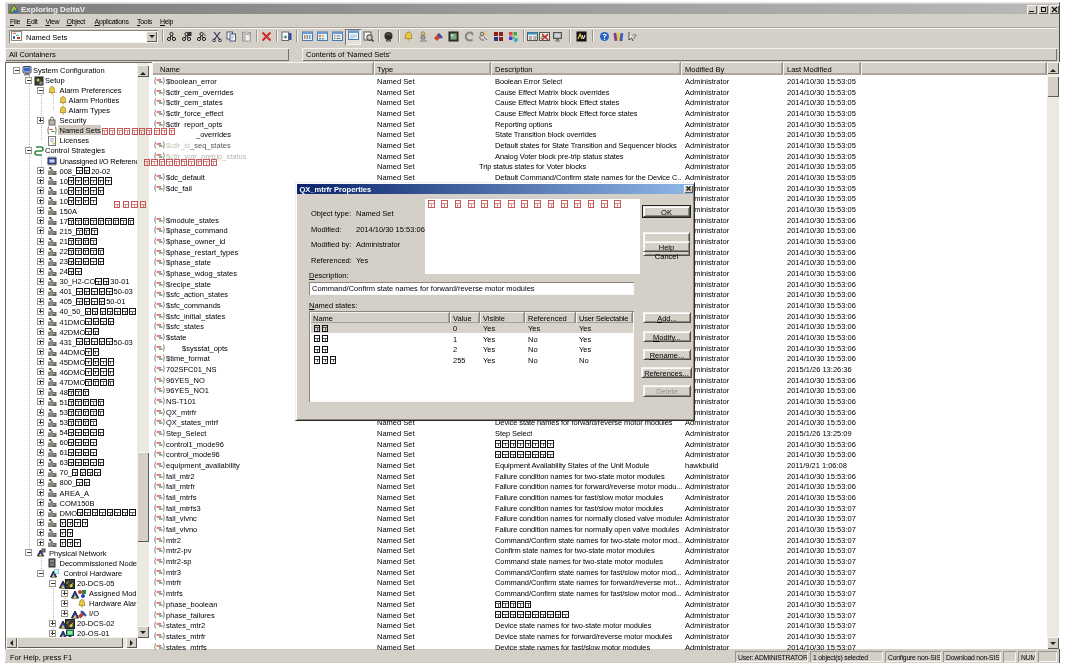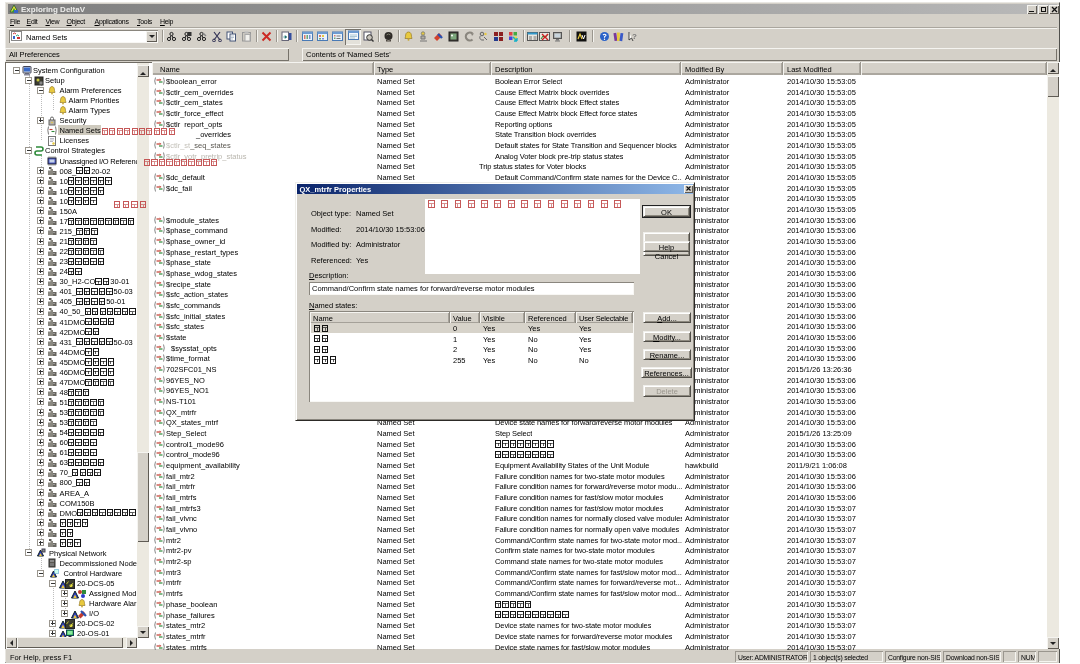--- a/index.html
+++ b/index.html
@@ -220,21 +220,21 @@
 <svg class="a" style="left:613px;top:31px" width="11" height="11" viewBox="0 0 11 11">
     <rect x="1" y="2" width="2.8" height="8" fill="#7a3a9a" transform="rotate(-8 2 6)"></rect>
     <rect x="4" y="1.5" width="2.8" height="8.5" fill="#e8c93e"></rect>
     <rect x="7" y="2" width="2.8" height="8" fill="#3a5ac8" transform="rotate(8 8 6)"></rect>
   </svg>
 <svg class="a" style="left:627px;top:31px" width="11" height="11" viewBox="0 0 11 11">
     <path d="M2 1 L2 9 L4.5 7 L6 10" stroke="#333" fill="#fff" stroke-width="0.9"></path>
     <text x="5" y="8" font-size="8" fill="#777" font-weight="bold">?</text>
   </svg>
 <div class="a ras" style="left:5px;top:48px;width:284px;height:13px"></div>
-<div class="t" style="left:9px;top:50px">All Preferences</div>
+<div class="t" style="left:9px;top:50px">All Containers</div>
 <div class="a ras" style="left:302px;top:48px;width:755px;height:13px"></div>
 <div class="t" style="left:306px;top:50px">Contents of 'Named Sets'</div>
 <div class="a" style="left:5px;top:62px;width:147px;height:587px;background:#fff;box-shadow:inset 1px 1px 0 #706c64"></div>
 <div class="a" style="left:152px;top:62px;width:908px;height:587px;background:#fff"></div>
 <div class="a" style="left:152px;top:62px;width:895px;height:13px;background:#d4d0c8"></div>
 <div class="hseg" style="left:152px;width:222px"></div>
 <div class="t" style="left:160px;top:64.5px">Name</div>
 <div class="hseg" style="left:374px;width:117px"></div>
 <div class="t" style="left:377px;top:64.5px">Type</div>
 <div class="hseg" style="left:491px;width:190px"></div>
@@ -482,21 +482,21 @@
     </svg><span style="margin-left:1px">$state</span></div>
 <div class="t" style="left:377px;top:333.08px">Named Set</div>
 <div class="t" style="left:685px;top:333.08px">Administrator</div>
 <div class="t" style="left:787px;top:333.08px">2014/10/30 15:53:06</div>
 <div class="t" style="left:154px;top:343.75px;color:#000"><svg width="11" height="8" viewBox="0 0 11 8" style="vertical-align:-1px">
       <path d="M1.5 0.5 Q0 4 1.5 7.5" stroke="#888" fill="none"></path>
       <path d="M9.5 0.5 Q11 4 9.5 7.5" stroke="#888" fill="none"></path>
       <path d="M2.5 3 h3" stroke="#c23b2e" stroke-width="1.2"></path>
       <path d="M5 5 h3.5" stroke="#2e8a3a" stroke-width="1.2"></path>
       <path d="M5.5 1.5 l2 1.5 l-2 1" fill="#c23b2e"></path>
-    </svg><span style="margin-left:6px">$sysstat_opts</span></div>
+    </svg><span style="margin-left:17px">$sysstat_opts</span></div>
 <div class="t" style="left:377px;top:343.75px">Named Set</div>
 <div class="t" style="left:685px;top:343.75px">Administrator</div>
 <div class="t" style="left:787px;top:343.75px">2014/10/30 15:53:06</div>
 <div class="t" style="left:154px;top:354.42px;color:#000"><svg width="11" height="8" viewBox="0 0 11 8" style="vertical-align:-1px">
       <path d="M1.5 0.5 Q0 4 1.5 7.5" stroke="#888" fill="none"></path>
       <path d="M9.5 0.5 Q11 4 9.5 7.5" stroke="#888" fill="none"></path>
       <path d="M2.5 3 h3" stroke="#c23b2e" stroke-width="1.2"></path>
       <path d="M5 5 h3.5" stroke="#2e8a3a" stroke-width="1.2"></path>
       <path d="M5.5 1.5 l2 1.5 l-2 1" fill="#c23b2e"></path>
     </svg><span style="margin-left:1px">$time_format</span></div>

